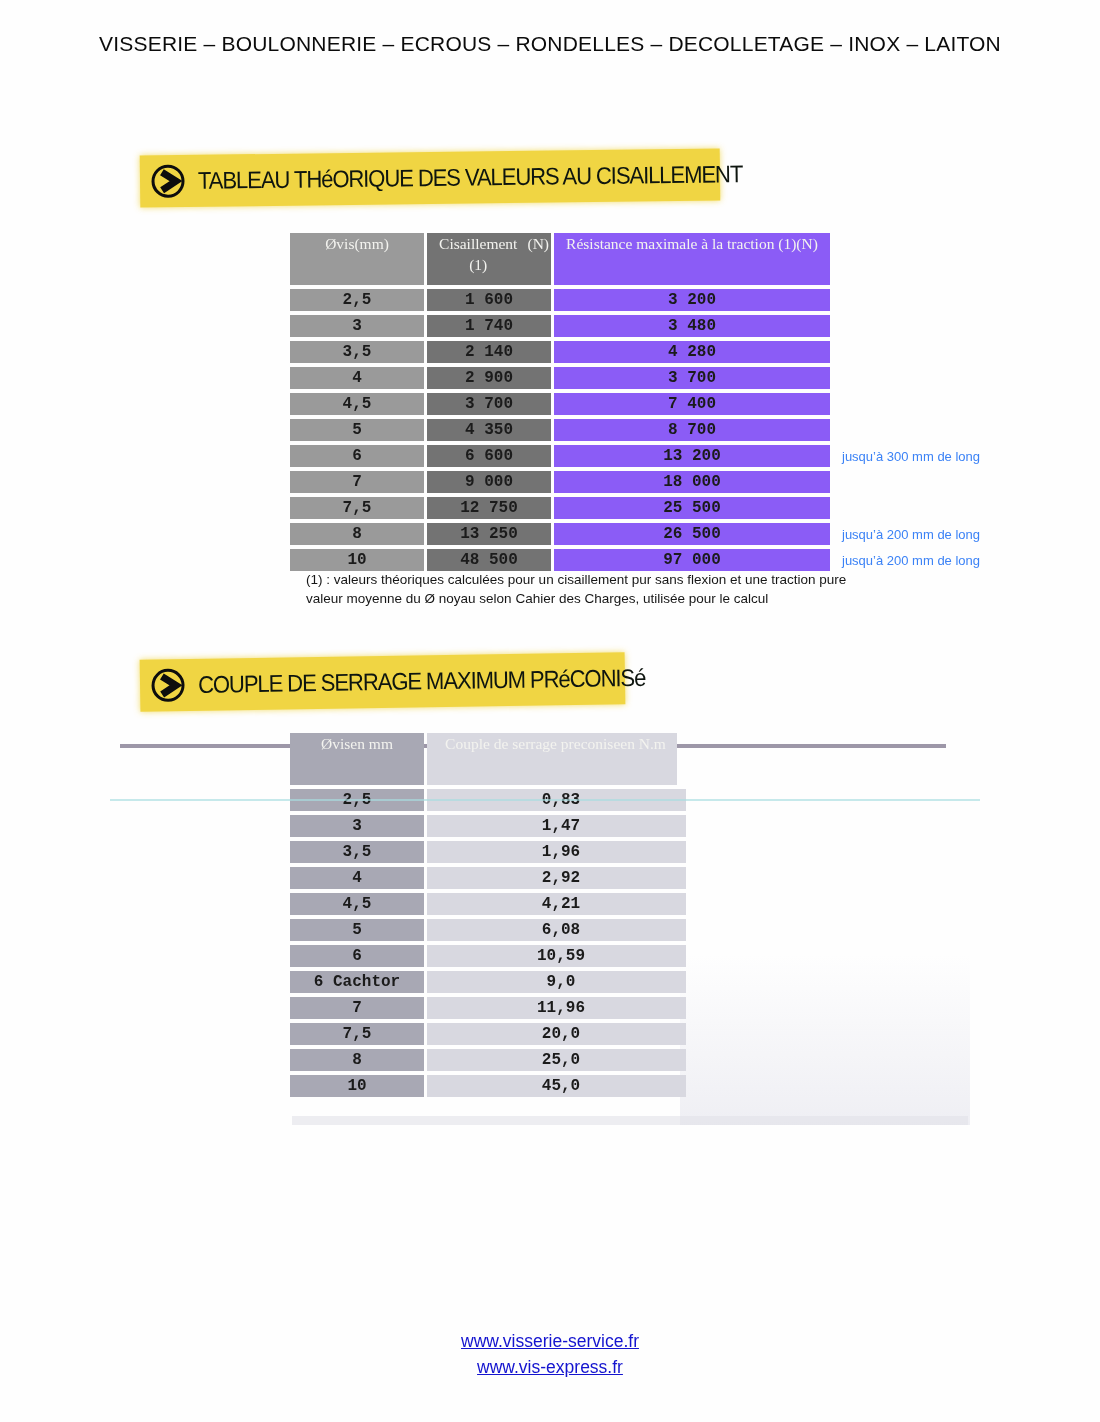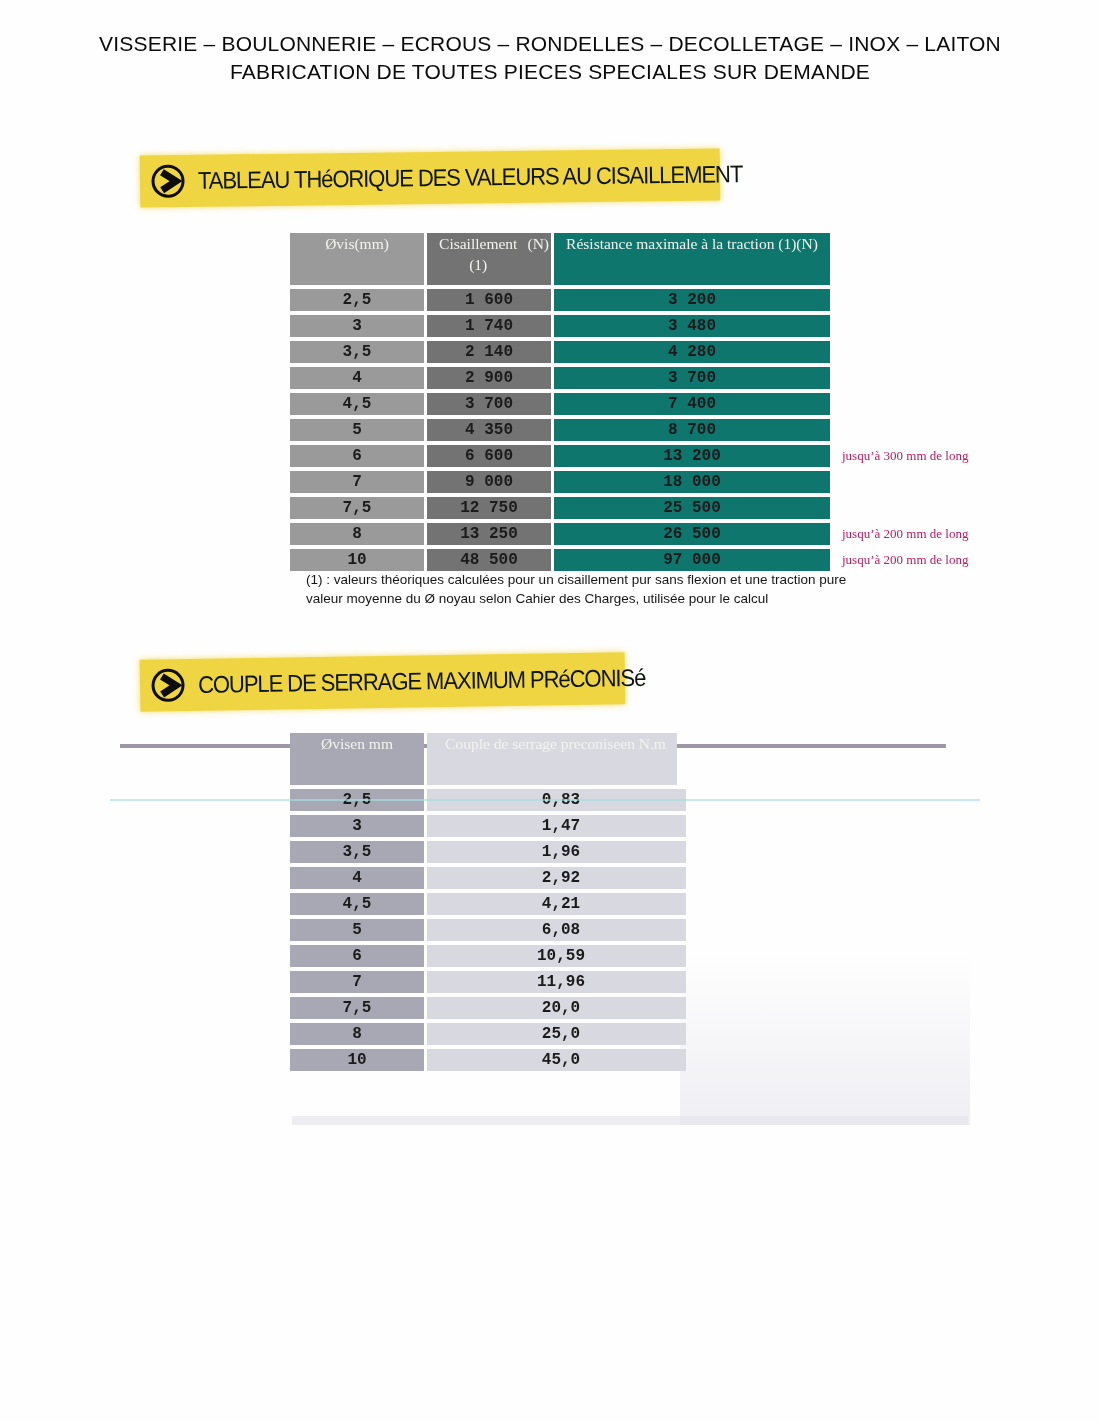--- a/index.html
+++ b/index.html
@@ -36,49 +36,48 @@
   #table2{ left:290px; top:733px; }
   .thead{ display:flex; gap:3px; }
   .hc{
     background:#212822; color:#f3f3ef; text-align:center;
     font-family:"Liberation Serif", serif; font-size:15.5px; line-height:21px;
     height:52px; display:flex; flex-direction:row; justify-content:center;
     box-sizing:border-box; padding:0 2px;
   }
   .c1a{ width:134px; background:#9a9a9a; }
   .c2a{ width:124px; background:#737373; }
-  .c3a{ width:276px; background:#0f766e;text-align:right; }
+  .c3a{ width:276px; background:#8b5cf6;text-align:right; }
   .c1b{ width:134px; background:#a8a8b4; }
   .c2b{ width:250px; background:#d8d8e0;padding-left:9px; }
   .trow{ display:flex; gap:3px; margin-top:4px; }
   .tcell{
     height:22px; display:flex; align-items:center; justify-content:center;
     font-family:Liberation Mono, monospace; font-weight:bold; font-size:16px; color:#1b1b1b;
   }
   .row-note{
     margin-left:9px; align-self:center; white-space:nowrap;
-    font-family:Liberation Serif, serif; font-size:13px; font-weight:normal; color:#be185d;
+    font-family:Liberation Sans, sans-serif; font-size:13px; font-weight:normal; color:#3b82f6;
   }
   
   .footnote{
     position:absolute; left:306px; top:570px; width:560px;
     font-size:13.5px; line-height:19px; color:#161616;
   }
   
   #footer{ position:absolute; left:0; top:1328px; width:100%; text-align:center; font-size:17.5px; line-height:26px; }
   #footer a{ color:#1414cf; text-decoration:underline; }
 </style>
 </head>
 <body>
 
 <div class="page">
 
   <div class="top-header">
     <div>VISSERIE – BOULONNERIE – ECROUS – RONDELLES – DECOLLETAGE – INOX – LAITON</div>
-    <div>FABRICATION DE TOUTES PIECES SPECIALES SUR DEMANDE</div>
   </div>
 
   <div class="hl" id="band1">
     <span class="hicon">
       <svg width="36" height="36" viewBox="0 0 36 36">
         <circle cx="18" cy="18" r="15" fill="none" stroke="#0d0d0d" stroke-width="3"></circle>
         <polyline points="12,9 26,18 12,27" fill="none" stroke="#0d0d0d" stroke-width="7"></polyline>
       </svg>
     </span>
     <span class="htitle">TABLEAU THéORIQUE DES VALEURS AU CISAILLEMENT</span>
@@ -215,32 +214,40 @@
         </div>
         <div class="trow">
           <div class="tcell c1b">5</div>
           <div class="tcell c2b">6,08</div>
         </div>
         <div class="trow">
           <div class="tcell c1b">6</div>
           <div class="tcell c2b">10,59</div>
         </div>
         <div class="trow">
+          <div class="tcell c1b">6 Cachtor</div>
+          <div class="tcell c2b">9,0</div>
+        </div>
+        <div class="trow">
           <div class="tcell c1b">7</div>
           <div class="tcell c2b">11,96</div>
         </div>
         <div class="trow">
           <div class="tcell c1b">7,5</div>
           <div class="tcell c2b">20,0</div>
         </div>
         <div class="trow">
           <div class="tcell c1b">8</div>
           <div class="tcell c2b">25,0</div>
         </div>
         <div class="trow">
           <div class="tcell c1b">10</div>
           <div class="tcell c2b">45,0</div>
         </div>
       </div>
   </div>
 
+  <div id="footer">
+    <div><a href="#">www.visserie-service.fr</a></div>
+    <div><a href="#">www.vis-express.fr</a></div>
+  </div>
 
 </div>
 
 </body></html>

